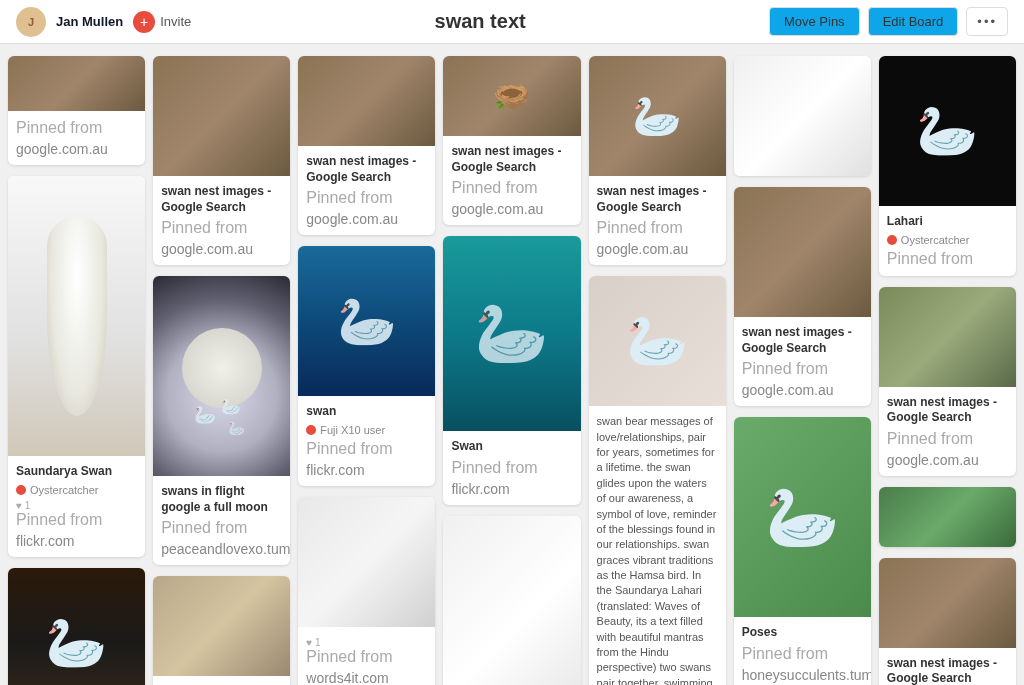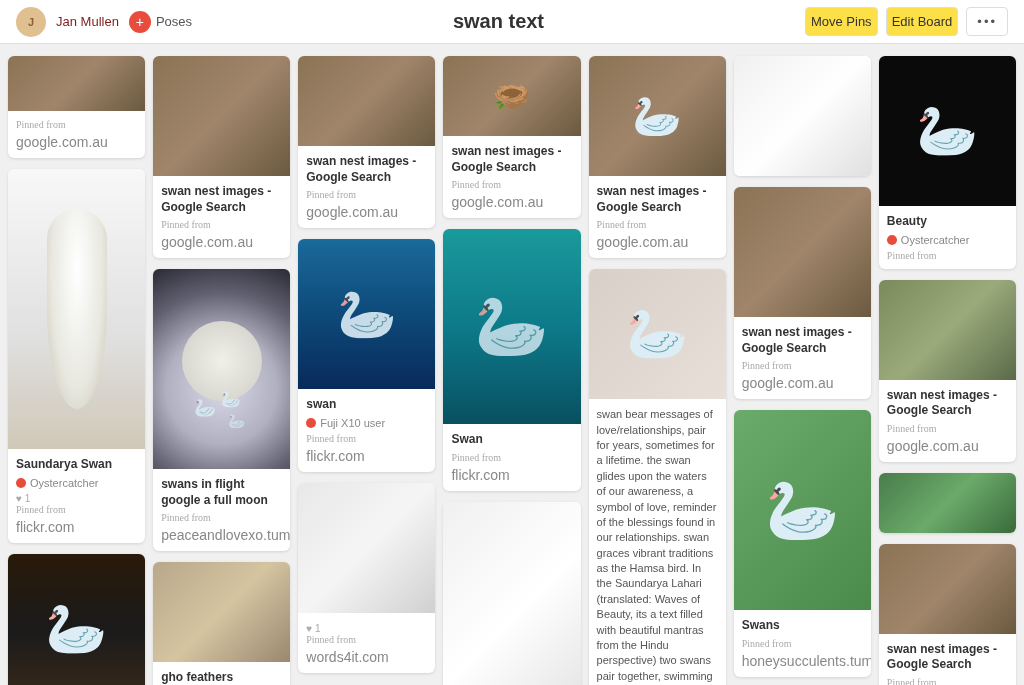--- a/index.html
+++ b/index.html
@@ -10,55 +10,55 @@
       display: flex; align-items: center; justify-content: space-between;
       background: #fff; border-bottom: 1px solid #ddd;
       padding: 0 16px; height: 44px; position: sticky; top: 0; z-index: 100;
     }
     .header-left { display: flex; align-items: center; gap: 10px; }
     .avatar {
       width: 30px; height: 30px; border-radius: 50%;
       background: #e0c090; display: flex; align-items: center; justify-content: center;
       font-size: 12px; font-weight: bold; color: #333; overflow: hidden;
     }
-    .user-name { font-weight: normal; font-size: 13px; color: #7f1d1d; }
+    .user-name { font-weight: bold; font-size: 13px; color: #0f172a; }
     .invite-btn {
       display: flex; align-items: center; gap: 5px;
       background: none; border: none; cursor: pointer; color: #555; font-size: 13px;
     }
     .invite-icon {
       width: 22px; height: 22px; border-radius: 50%; background: #e74c3c;
       display: flex; align-items: center; justify-content: center; color: white; font-size: 14px;
     }
     .header-center { font-size: 20px; font-weight: bold; color: #333; }
     .header-right { display: flex; align-items: center; gap: 8px; }
     .btn {
-      padding: 6px 5px; border-radius: 4px; border: 1px solid #ddd;
-      background: #fde047; cursor: pointer; font-size: 13px; color: #333;
+      padding: 6px 14px; border-radius: 4px; border: 1px solid #ddd;
+      background: #0ea5e9; cursor: pointer; font-size: 13px; color: #333;
     }
     .more-btn {
       padding: 6px 10px; border-radius: 4px; border: 1px solid #ddd;
       background: #fff; cursor: pointer; font-size: 13px; color: #555; letter-spacing: 2px;
     }
 
     
     .board-container {
       padding: 12px 8px;
       column-count: 7;
       column-gap: 8px;
     }
     .pin-card {
       display: inline-block; width: 100%; margin-bottom: 8px; break-inside: avoid;
       background: #fff; border-radius: 6px; overflow: hidden;
       box-shadow: 0 1px 3px rgba(0,0,0,0.12);
     }
     .pin-body { padding: 8px; }
     .pin-title { font-size: 12px; font-weight: bold; color: #333; margin-bottom: 4px; line-height: 1.3; }
     .pin-source { font-size: 14px; color: #888; margin-top: 4px; }
-    .pin-source-label { font-size: 10px; color: #aaa; font-family: Liberation Serif, serif; }
+    .pin-source-label { font-size: 16px; color: #aaa; }
     .pin-user { display: flex; align-items: center; gap: 4px; margin: 4px 0; }
     .pin-user-dot { width: 10px; height: 10px; border-radius: 50%; display: inline-block; }
     .pin-user-name { font-size: 11px; color: #888; }
     .pin-likes { font-size: 10px; color: #aaa; margin-top: 2px; }
     .pin-desc { font-size: 11px; color: #555; line-height: 1.4; margin-bottom: 4px; }
 
     
     .img-placeholder {
       width: 100%; display: block;
       background: #ccc;
@@ -76,21 +76,21 @@
 <body>
 
 <header class="header">
   <div class="header-left">
     <div class="avatar">
       <span style="font-size:11px;font-weight:bold;color:#8B6030;">J</span>
     </div>
     <span class="user-name">Jan Mullen</span>
     <button class="invite-btn">
       <div class="invite-icon">+</div>
-      <span>Poses</span>
+      <span>Invite</span>
     </button>
   </div>
   <div class="header-center">swan text</div>
   <div class="header-right">
     <button class="btn">Move Pins</button>
     <button class="btn">Edit Board</button>
     <button class="more-btn">•••</button>
   </div>
 </header>
 
@@ -166,27 +166,27 @@
     <div style="font-size:50px;">🦢</div>
   </div><div class="pin-body">
         <div class="pin-desc">swan bear messages of love/relationships, pair for years, sometimes for a lifetime. the swan glides upon the waters of our awareness, a symbol of love, reminder of the blessings found in our relationships. swan graces vibrant traditions as the Hamsa bird. In the Saundarya Lahari (translated: Waves of Beauty, its a text filled with beautiful mantras from the Hindu perspective) two swans pair together, swimming around in the divine mind living on honey from the blooming lotus of knowledge.</div>
       </div></div><div class="pin-card"><div class="img-placeholder c-white-bg" style="height:120px;"></div></div><div class="pin-card"><div class="img-placeholder c-nest" style="height:130px;"></div><div class="pin-body">
         <div class="pin-title">swan nest images - Google Search</div>
         <div class="pin-source-label">Pinned from</div>
         <div class="pin-source">google.com.au</div>
       </div></div><div class="pin-card"><div style="background:linear-gradient(135deg,#6aaa6a,#4a8a4a);width:100%;height:200px;display:flex;align-items:center;justify-content:center;">
     <div style="font-size:60px;">🦢</div>
   </div><div class="pin-body">
-        <div class="pin-title">Swans</div>
+        <div class="pin-title">Poses</div>
         <div class="pin-source-label">Pinned from</div>
         <div class="pin-source">honeysucculents.tumblr.com</div>
       </div></div><div class="pin-card"><div style="background:#0a0a0a;width:100%;height:150px;display:flex;align-items:center;justify-content:center;">
     <div style="font-size:50px;">🦢</div>
   </div><div class="pin-body">
-        <div class="pin-title">Beauty</div>
+        <div class="pin-title">Lahari</div>
         <div class="pin-user">
         <span class="pin-user-dot" style="background:#e74c3c;"></span>
         <span class="pin-user-name">Oystercatcher</span>
       </div>
         <div class="pin-source-label">Pinned from</div>
       </div></div><div class="pin-card"><div class="img-placeholder c-reeds" style="height:100px;"></div><div class="pin-body">
         <div class="pin-title">swan nest images - Google Search</div>
         <div class="pin-source-label">Pinned from</div>
         <div class="pin-source">google.com.au</div>
       </div></div><div class="pin-card"><div class="img-placeholder c-green" style="height:60px;"></div></div><div class="pin-card"><div class="img-placeholder c-nest" style="height:90px;"></div><div class="pin-body">

